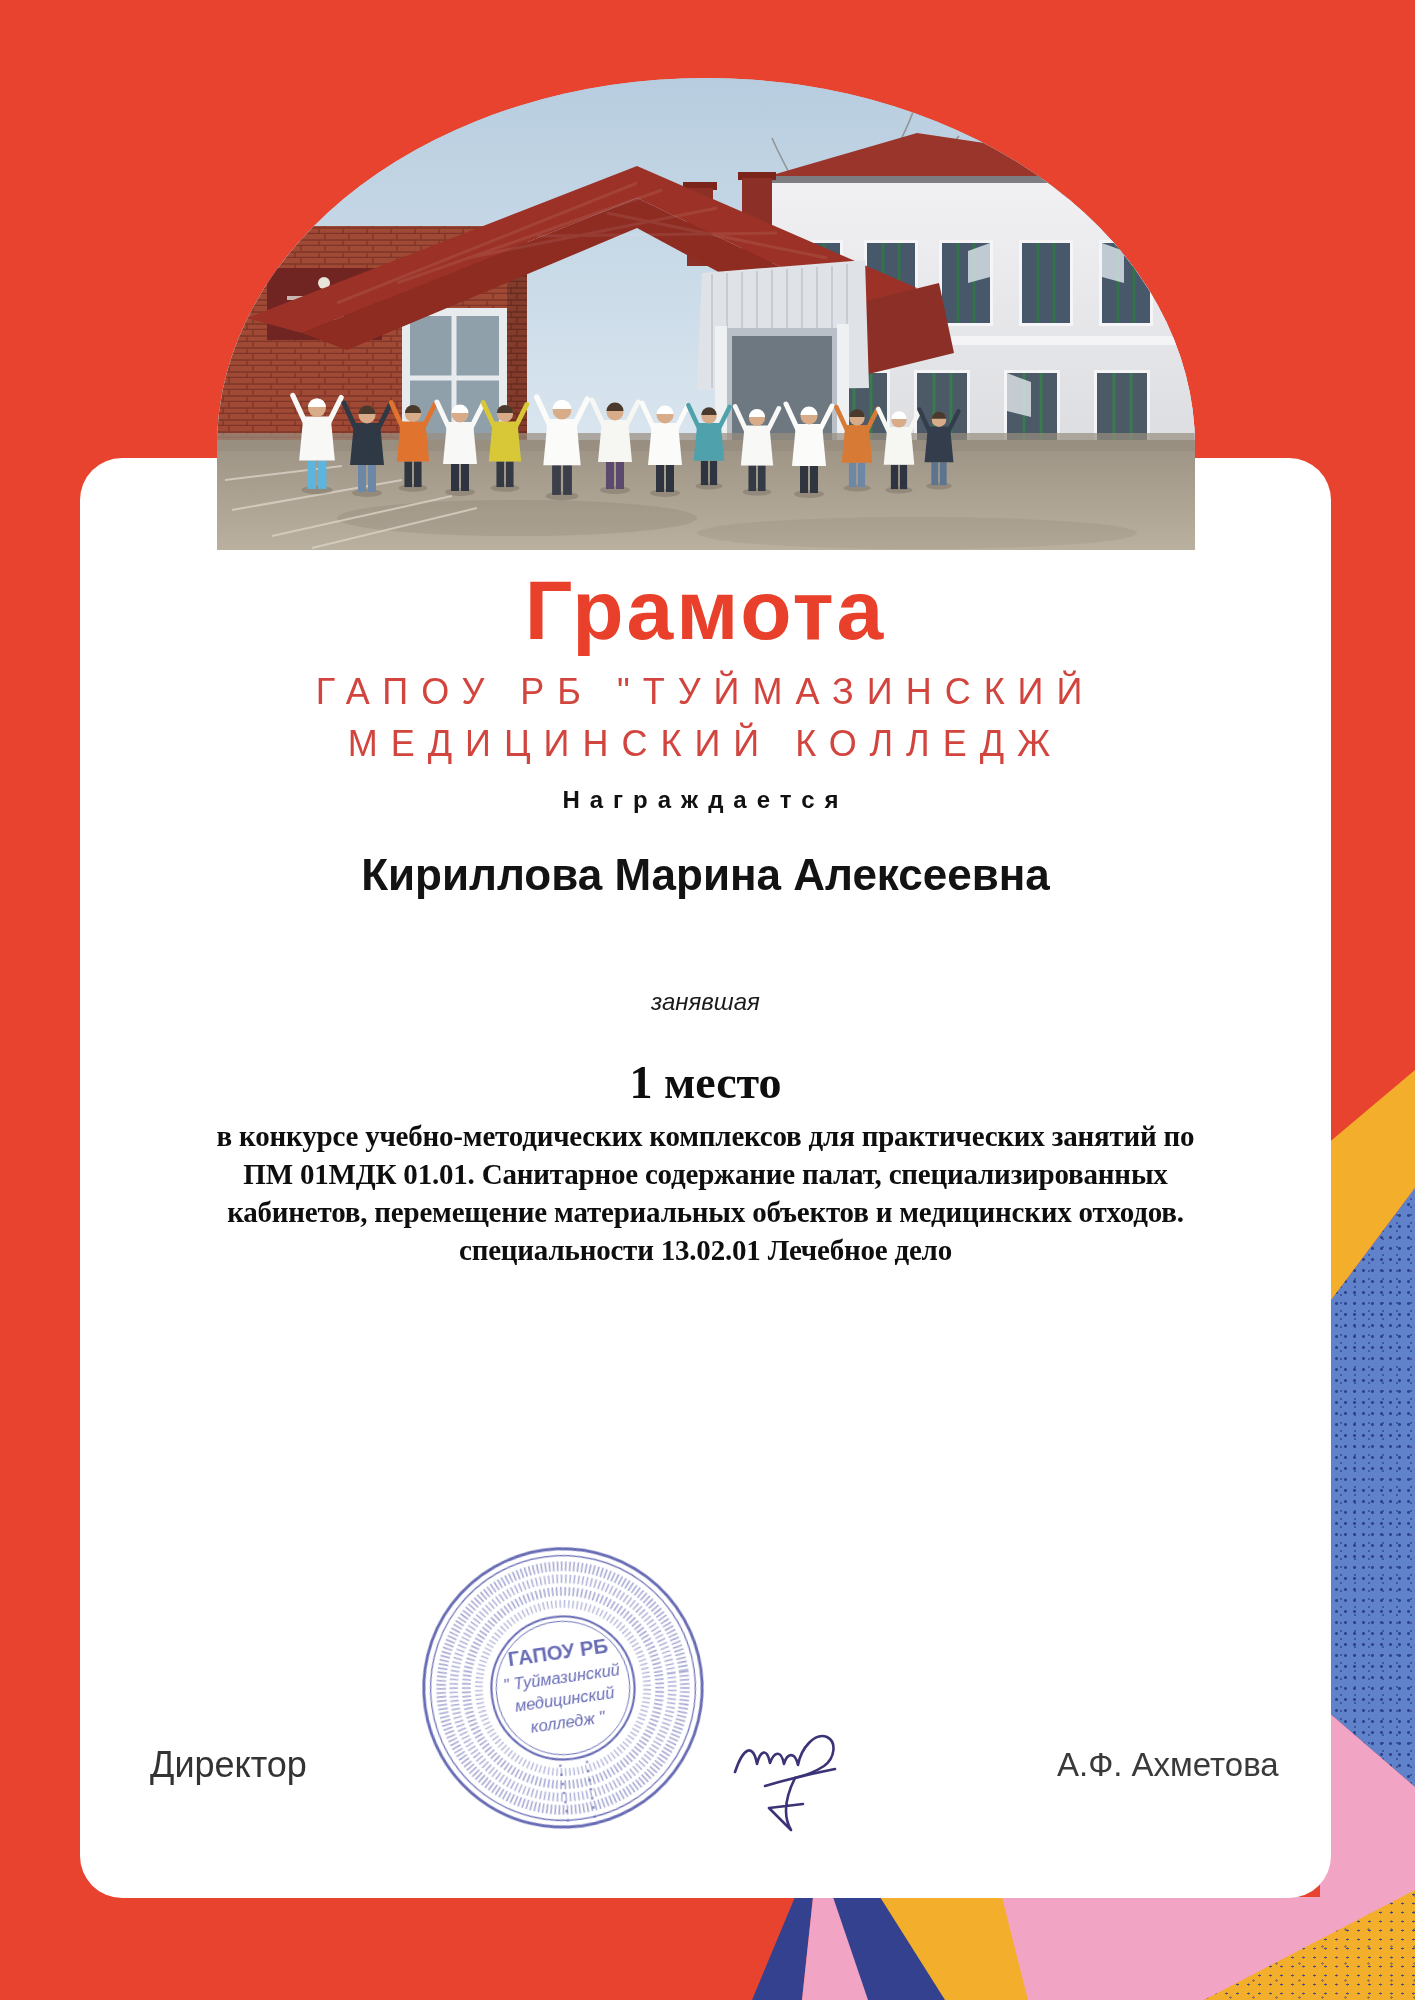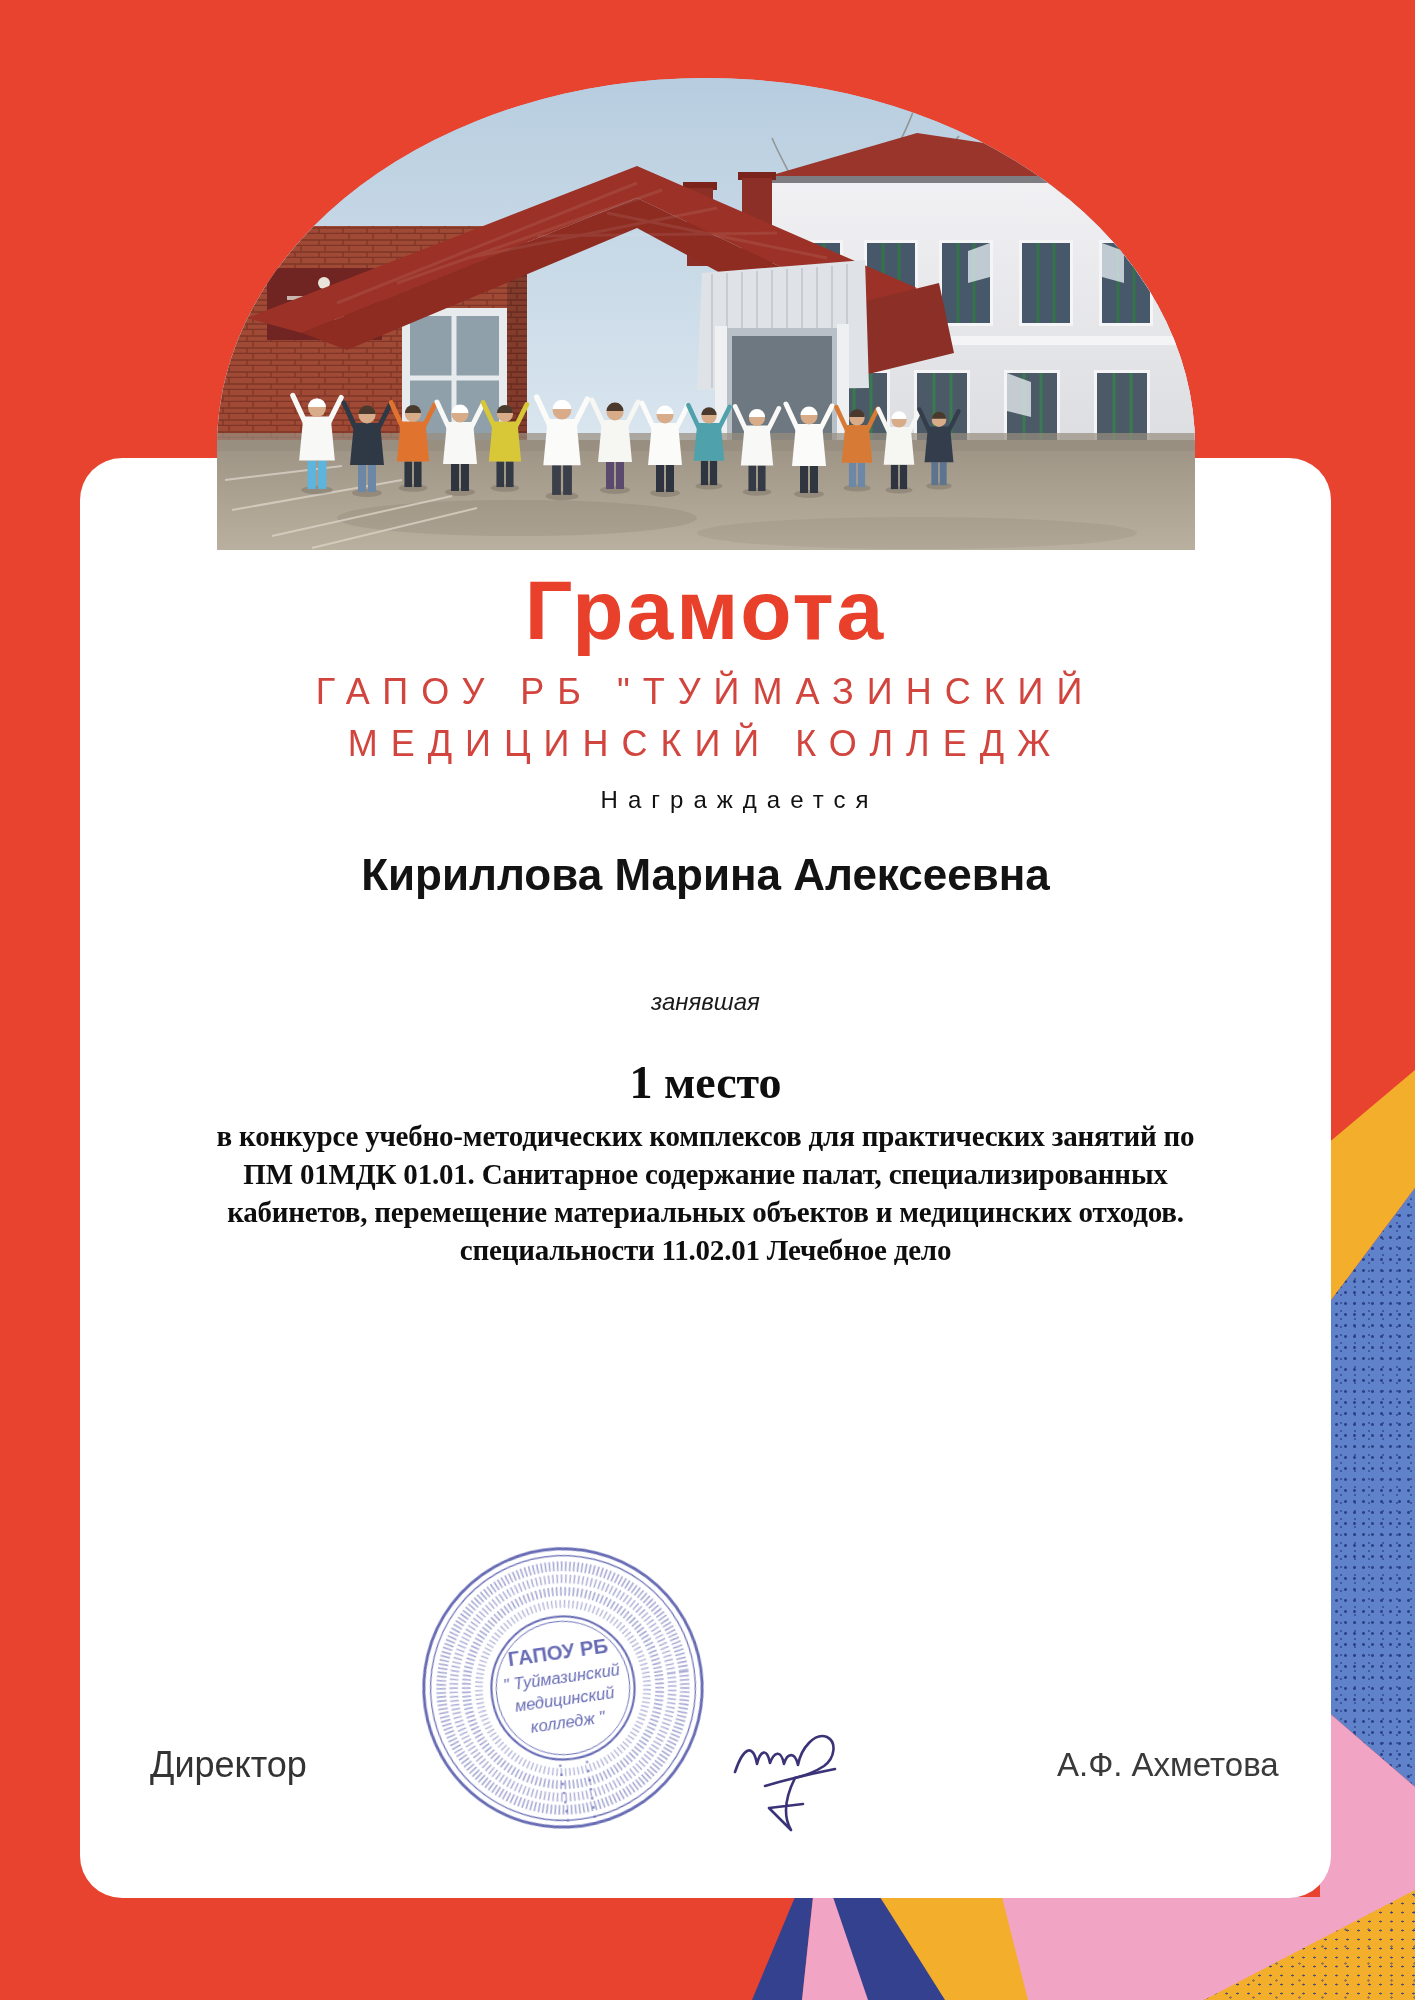--- a/index.html
+++ b/index.html
@@ -24,21 +24,21 @@
   .deco-yellow-ray{background:#F3AE2B;clip-path:polygon(880px 1897px,1002px 1897px,1028px 2000px,945px 2000px);}
 
   .card{position:absolute;left:80px;top:458px;width:1251px;height:1440px;background:#fff;border-radius:42px;}
   .photo{position:absolute;left:217px;top:78px;width:978px;height:472px;overflow:hidden;
          border-radius:489px 489px 0 0 / 368px 368px 0 0;background:#b7cddf;}
   .photo svg{display:block;}
 
   .cline{position:absolute;left:80px;width:1251px;text-align:center;color:#1b1b1b;}
   .title{top:568px;font-size:84px;line-height:1;font-weight:bold;color:#E9402B;letter-spacing:3px;}
   .college{top:666px;font-size:36px;line-height:52px;font-weight:400;color:#D2453E;letter-spacing:13px;}
-  .awarded{top:786px;font-size:24px;font-weight:normal;letter-spacing:10px;color:#111;margin-left:34px;}
+  .awarded{top:786px;font-size:24px;font-weight:bold;letter-spacing:10px;color:#111;}
   .name{top:850px;font-size:44px;font-weight:bold;color:#131313;}
   .role{top:926px;font-size:30px;font-style:italic;color:#1b1b1b;}
   .taken{top:988px;font-size:24px;font-style:italic;color:#1b1b1b;}
   .place{top:1056px;font-size:46px;font-weight:bold;font-family:"Liberation Serif",serif;color:#0e0e0e;}
   .desc{top:1117px;font-size:29px;line-height:38px;font-weight:bold;font-family:"Liberation Serif",serif;color:#0e0e0e;letter-spacing:-0.2px;}
 
   .director{position:absolute;left:150px;top:1744px;font-size:36px;color:#333;}
   .signer{position:absolute;left:1057px;top:1746px;font-size:33px;color:#3a3a3a;text-align:right;}
 
   .stamp{position:absolute;left:418px;top:1543px;width:290px;height:290px;
@@ -221,21 +221,21 @@
     <div>МЕДИЦИНСКИЙ КОЛЛЕДЖ</div>
   </div>
   <div class="cline awarded">Награждается</div>
   <div class="cline name">Кириллова Марина Алексеевна</div>
   <div class="cline taken">занявшая</div>
   <div class="cline place">1 место</div>
   <div class="cline desc">
     <div>в конкурсе учебно-методических комплексов для практических занятий по</div>
     <div>ПМ 01МДК 01.01. Санитарное содержание палат, специализированных</div>
     <div>кабинетов, перемещение материальных объектов и медицинских отходов.</div>
-    <div>специальности 11.02.01 Лечебное дело</div>
+    <div>специальности 13.02.01 Лечебное дело</div>
   </div>
 
   <div class="stamp">
     <svg width="290" height="290" viewBox="-150 -150 300 300">
       <g stroke="#5A5FAE" fill="none">
         <circle r="144" stroke-width="3"></circle>
         <circle r="137" stroke-width="1.2"></circle>
         <circle r="126" stroke-width="10" stroke-dasharray="1.6 2.6" opacity=".6"></circle>
         <circle r="113" stroke-width="9" stroke-dasharray="1.5 2.9" opacity=".55"></circle>
         <circle r="100" stroke-width="9" stroke-dasharray="1.6 2.7" opacity=".6"></circle>

